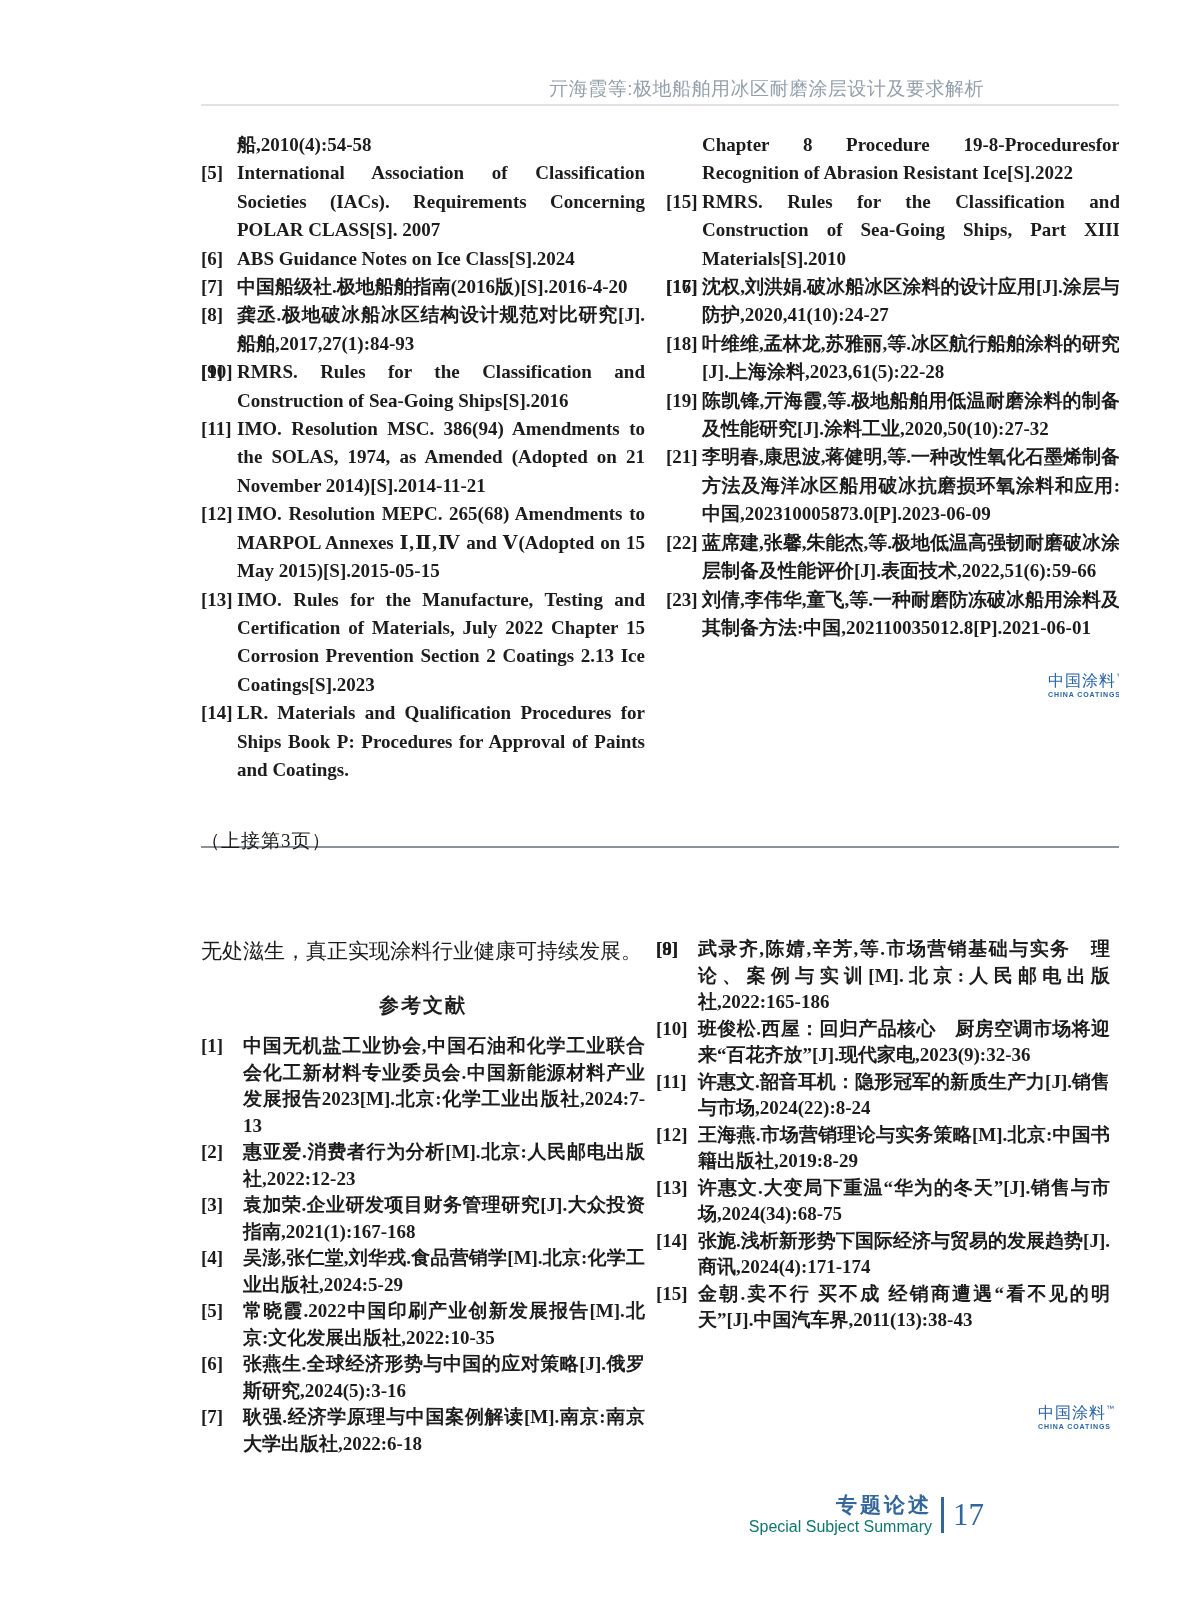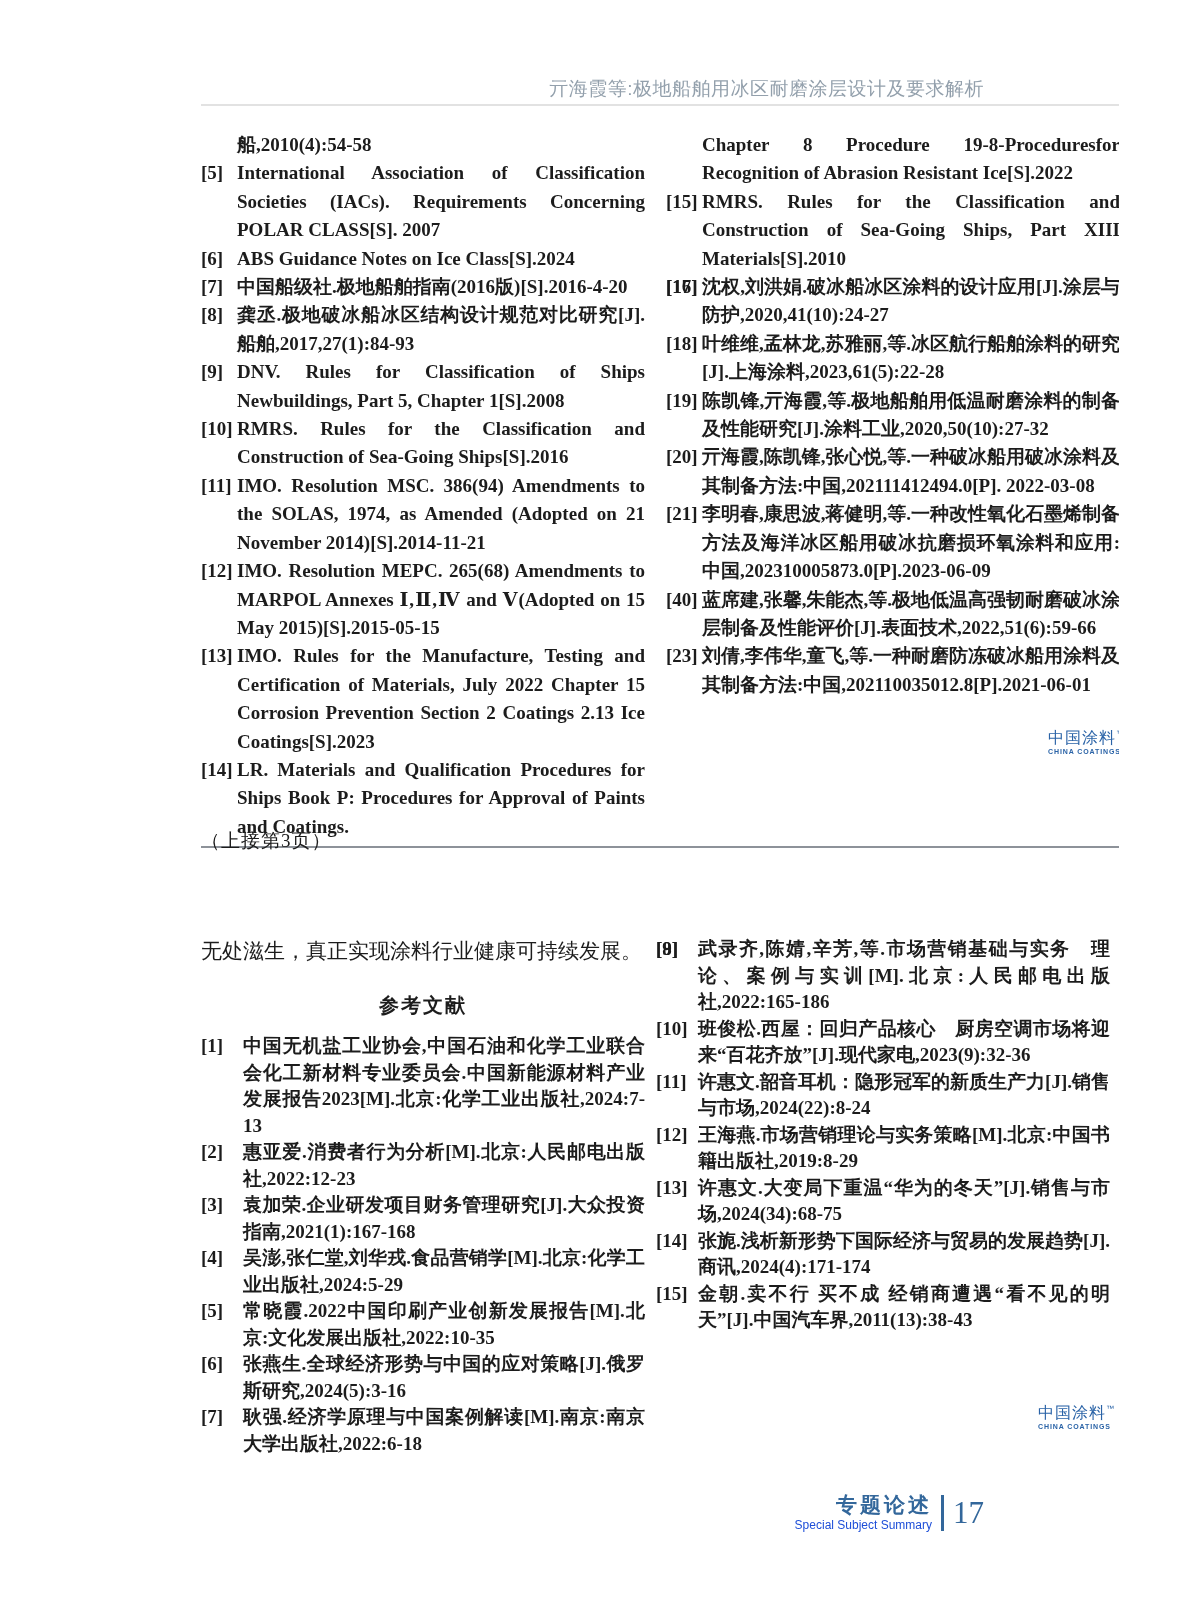--- a/index.html
+++ b/index.html
@@ -48,60 +48,59 @@
     font-size:20px; text-align:center; margin:26px 0 14px; letter-spacing:2px;
   }
   .footer { position:absolute; top:1494px; right:135px; display:flex; align-items:center; }
   .footer-text { text-align:right; margin-right:9px; }
   .footer-cn {
     font-family:"Liberation Sans","DejaVu Sans",sans-serif; font-weight:bold;
     font-size:21px; color:#33679b; letter-spacing:3px; line-height:22px;
   }
   .footer-en {
     font-family:"Liberation Sans","DejaVu Sans",sans-serif;
-    font-size:12px; color:#1d4ed8; margin-top:2px; white-space:nowrap;
+    font-size:16px; color:#0f766e; margin-top:2px; white-space:nowrap;
   }
   .footer-bar { width:3px; height:36px; background:#33679b; margin-right:9px; }
   .footer-num { font-family:"Liberation Serif","DejaVu Serif",serif; font-size:31px; color:#33679b; }
 </style>
 </head>
 <body>
 
 <div class="page">
 
   <div class="header-title">亓海霞等:极地船舶用冰区耐磨涂层设计及要求解析</div>
   <div class="header-rule"></div>
 
   <div class="top-section">
     <div class="col-left">
       <div class="ref-list">
           <div class="ref-item"><span class="ref-num"></span><span class="ref-text">船,2010(4):54-58</span></div>
           <div class="ref-item"><span class="ref-num">[5]</span><span class="ref-text">International Association of Classification Societies (IACs). Requirements Concerning POLAR CLASS[S]. 2007</span></div>
           <div class="ref-item"><span class="ref-num">[6]</span><span class="ref-text">ABS Guidance Notes on Ice Class[S].2024</span></div>
           <div class="ref-item"><span class="ref-num">[7]</span><span class="ref-text">中国船级社.极地船舶指南(2016版)[S].2016-4-20</span></div>
           <div class="ref-item"><span class="ref-num">[8]</span><span class="ref-text">龚丞.极地破冰船冰区结构设计规范对比研究[J].船舶,2017,27(1):84-93</span></div>
-          <div class="ref-item"><span class="ref-num">[9]</span><span class="ref-text">DNV. Rules for Classification of Ships Newbuildings, Part 5, Chapter 1[S].2008</span></div>
+          <div class="ref-item"><span class="ref-num">[9]</span></div>
           <div class="ref-item"><span class="ref-num">[10]</span><span class="ref-text">RMRS. Rules for the Classification and Construction of Sea-Going Ships[S].2016</span></div>
           <div class="ref-item"><span class="ref-num">[11]</span><span class="ref-text">IMO. Resolution MSC. 386(94) Amendments to the SOLAS, 1974, as Amended (Adopted on 21 November 2014)[S].2014-11-21</span></div>
           <div class="ref-item"><span class="ref-num">[12]</span><span class="ref-text">IMO. Resolution MEPC. 265(68) Amendments to MARPOL Annexes Ⅰ,Ⅱ,Ⅳ and Ⅴ(Adopted on 15 May 2015)[S].2015-05-15</span></div>
           <div class="ref-item"><span class="ref-num">[13]</span><span class="ref-text">IMO. Rules for the Manufacture, Testing and Certification of Materials, July 2022 Chapter 15 Corrosion Prevention Section 2 Coatings 2.13 Ice Coatings[S].2023</span></div>
           <div class="ref-item"><span class="ref-num">[14]</span><span class="ref-text">LR. Materials and Qualification Procedures for Ships Book P: Procedures for Approval of Paints and Coatings.</span></div>
         </div>
     </div>
     <div class="col-right">
       <div class="ref-list">
           <div class="ref-item"><span class="ref-num"></span><span class="ref-text">Chapter 8 Procedure 19-8-Proceduresfor Recognition of Abrasion Resistant Ice[S].2022</span></div>
           <div class="ref-item"><span class="ref-num">[15]</span><span class="ref-text">RMRS. Rules for the Classification and Construction of Sea-Going Ships, Part XIII Materials[S].2010</span></div>
           <div class="ref-item"><span class="ref-num">[16]</span></div>
           <div class="ref-item"><span class="ref-num">[17]</span><span class="ref-text">沈权,刘洪娟.破冰船冰区涂料的设计应用[J].涂层与防护,2020,41(10):24-27</span></div>
           <div class="ref-item"><span class="ref-num">[18]</span><span class="ref-text">叶维维,孟林龙,苏雅丽,等.冰区航行船舶涂料的研究[J].上海涂料,2023,61(5):22-28</span></div>
           <div class="ref-item"><span class="ref-num">[19]</span><span class="ref-text">陈凯锋,亓海霞,等.极地船舶用低温耐磨涂料的制备及性能研究[J].涂料工业,2020,50(10):27-32</span></div>
-          <div class="ref-item"><span class="ref-num">[20]</span><span class="ref-text">亓海霞,陈凯锋,张心悦,等.一种破冰船用破冰涂料及其制备方法:中国,202111412494.0[P]. 2022-03-08</span></div>
           <div class="ref-item"><span class="ref-num">[21]</span><span class="ref-text">李明春,康思波,蒋健明,等.一种改性氧化石墨烯制备方法及海洋冰区船用破冰抗磨损环氧涂料和应用:中国,202310005873.0[P].2023-06-09</span></div>
-          <div class="ref-item"><span class="ref-num">[40]</span><span class="ref-text">蓝席建,张馨,朱能杰,等.极地低温高强韧耐磨破冰涂层制备及性能评价[J].表面技术,2022,51(6):59-66</span></div>
+          <div class="ref-item"><span class="ref-num">[22]</span><span class="ref-text">蓝席建,张馨,朱能杰,等.极地低温高强韧耐磨破冰涂层制备及性能评价[J].表面技术,2022,51(6):59-66</span></div>
           <div class="ref-item"><span class="ref-num">[23]</span><span class="ref-text">刘倩,李伟华,童飞,等.一种耐磨防冻破冰船用涂料及其制备方法:中国,202110035012.8[P].2021-06-01</span></div>
         </div>
       <div class="top-logo-wrap">
         <div class="logo">
           <div class="logo-cn"><span>中国涂料</span><span class="tm">™</span></div>
           <div class="logo-en">CHINA COATINGS</div>
         </div>
       </div>
     </div>
   </div>

